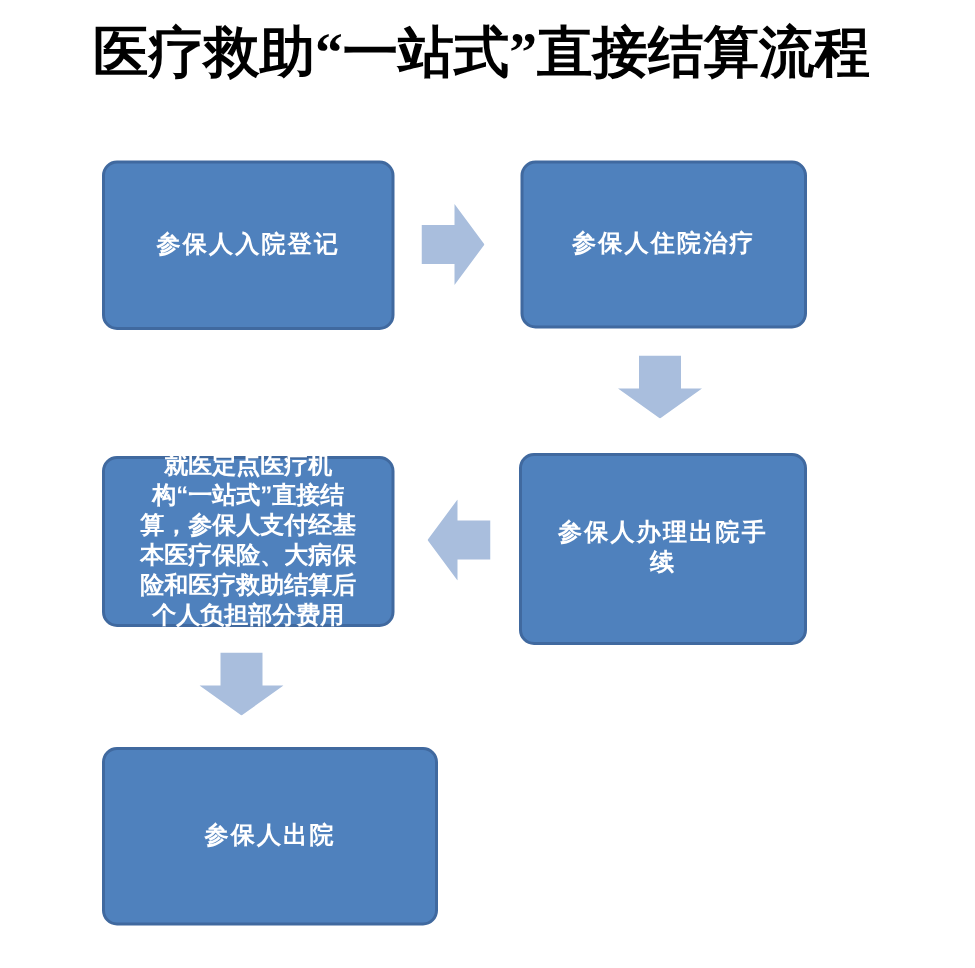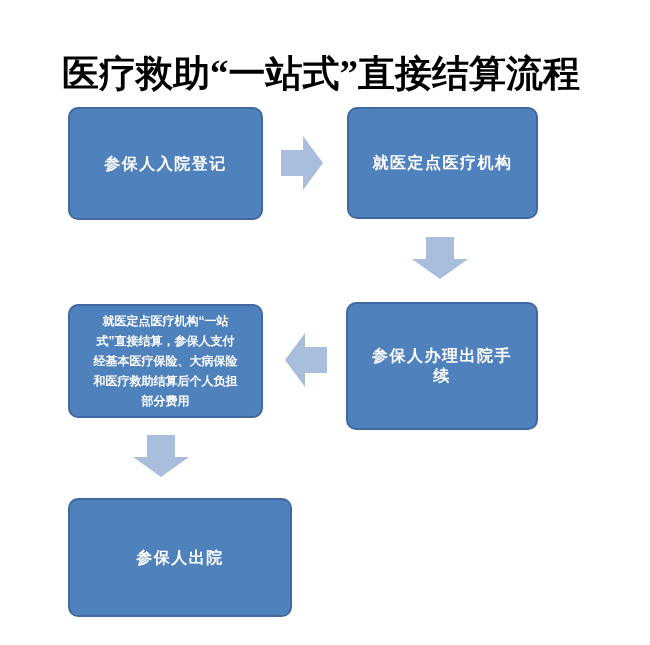--- a/index.html
+++ b/index.html
@@ -19,21 +19,20 @@
     position: absolute;
     left: 62px;
     top: 14px;
     width: 560px;
     font-family: "Liberation Serif", "DejaVu Serif", serif;
     font-weight: bold;
     font-size: 37px;
     line-height: 44px;
     color: #000000;
     white-space: nowrap;
-    margin-top: 38px;
   }
   .node {
     position: absolute;
     box-sizing: border-box;
     background: #4f81bd;
     border: 2px solid #40699f;
     border-radius: 10px;
     color: #ffffff;
     font-weight: bold;
     font-size: 16px;
@@ -42,21 +41,21 @@
     align-items: center;
     justify-content: center;
     text-align: center;
     padding: 4px 21px;
     line-height: 20px;
   }
   .node-1 { left: 68px;  top: 107px; width: 195px; height: 113px; }
   .node-2 { left: 347px; top: 107px; width: 191px; height: 112px; }
   .node-3 { left: 346px; top: 302px; width: 192px; height: 128px; }
   .node-4 { left: 68px;  top: 304px; width: 195px; height: 114px;
-            letter-spacing: 0; font-size: 12px; line-height: 20px; }
+            letter-spacing: 0; font-size: 16px; line-height: 20px; }
   .node-5 { left: 68px;  top: 498px; width: 224px; height: 119px; }
   .arrow { position: absolute; }
   .arrow-right { left: 281px; top: 136px; }
   .arrow-down-1 { left: 412px; top: 237px; }
   .arrow-left { left: 285px; top: 333px; }
   .arrow-down-2 { left: 133px; top: 435px; }
 </style>
 </head>
 <body>
 
@@ -66,21 +65,21 @@
 
   <div class="node node-1">
     <span>参保人入院登记</span>
   </div>
 
   <svg class="arrow arrow-right" width="42" height="54" viewBox="0 0 42 54">
     <polygon points="0,14 22,14 22,0 42,27 22,54 22,40 0,40" fill="#a9bedd"></polygon>
   </svg>
 
   <div class="node node-2">
-    <span>就医定点医疗机构</span>
+    <span>参保人住院治疗</span>
   </div>
 
   <svg class="arrow arrow-down-1" width="56" height="42" viewBox="0 0 56 42">
     <polygon points="14,0 42,0 42,22 56,22 28,42 0,22 14,22" fill="#a9bedd"></polygon>
   </svg>
 
   <div class="node node-3">
     <span>参保人办理出院手续</span>
   </div>
 

